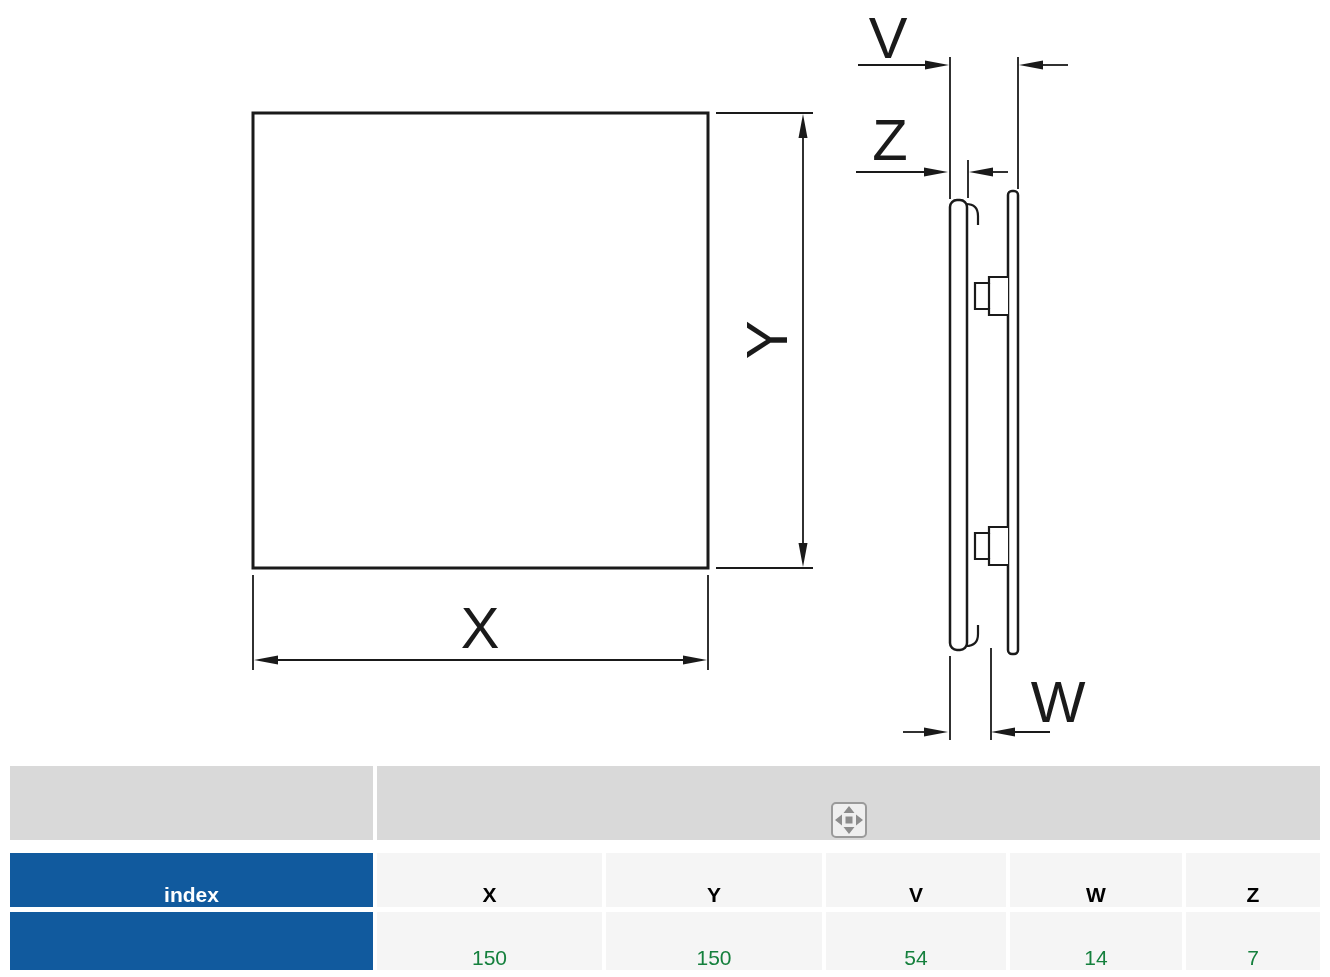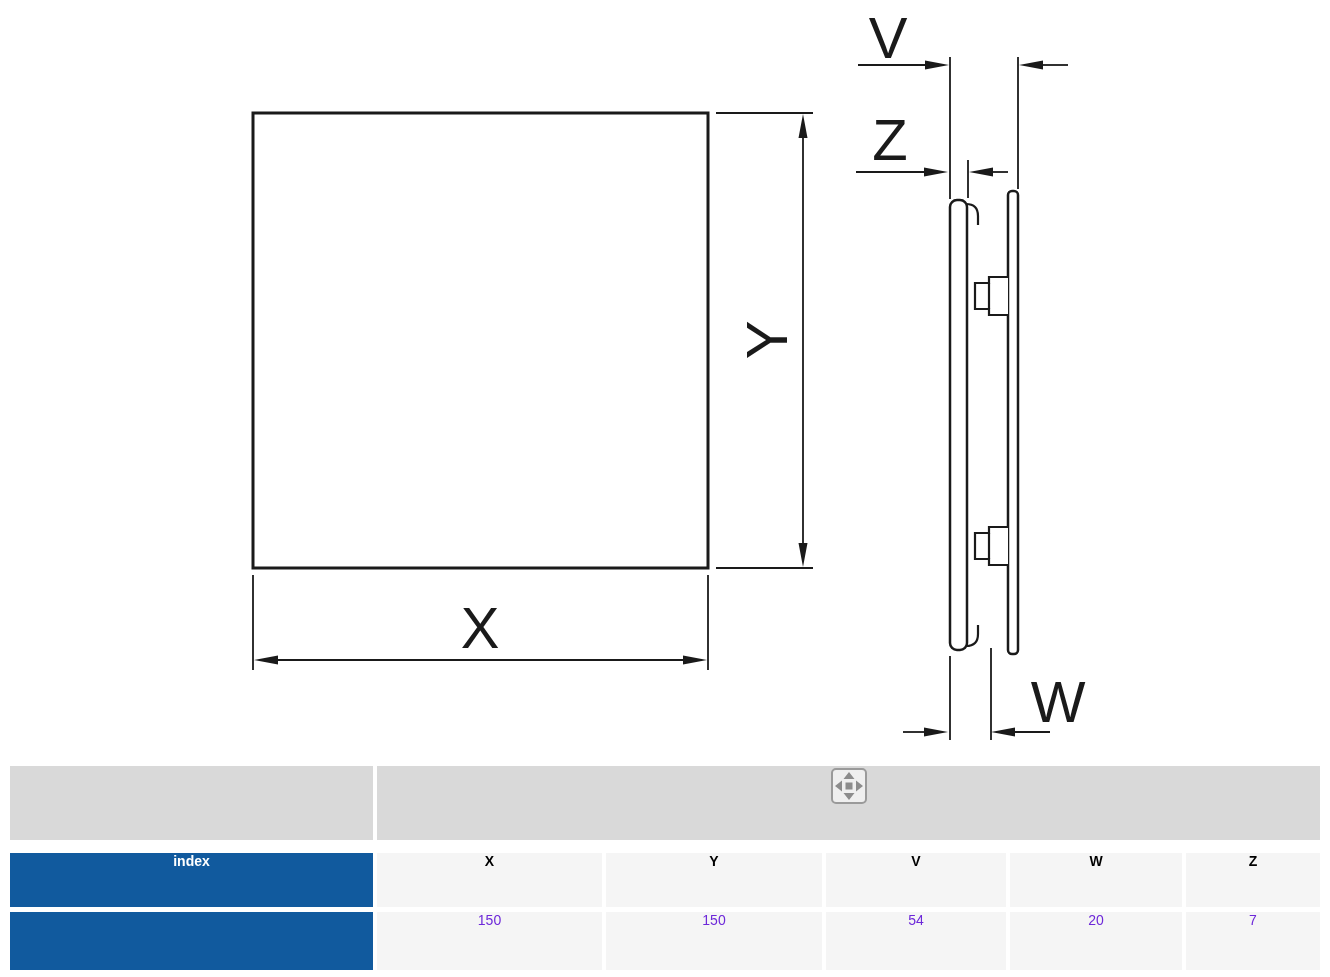--- a/index.html
+++ b/index.html
@@ -25,34 +25,34 @@
   .trow {
     display: grid;
     grid-template-columns: 363px 225px 216px 180px 172px 134px;
     column-gap: 4px;
   }
   .row-head { height: 74px; margin-bottom: 13px; }
   .row-cols { height: 54px; margin-bottom: 5px; }
   .row-vals { height: 58px; }
   .cell {
     display: flex;
-    align-items: flex-start;
+    align-items: flex-end;
     justify-content: center;
-    font-size: 14px;
+    font-size: 21px;
   }
   .c-span { grid-column: 2 / 7; }
   .gray  { background: var(--header-gray, #d9d9d9); }
   .blue  {
     background: var(--accent-blue, #115a9e);
     color: #ffffff;
     font-weight: bold;
   }
   .light { background: var(--cell-gray, #f5f5f5); }
   .row-cols .light { font-weight: bold; color: #000000; }
-  .row-vals .light { font-weight: normal; color: #6d28d9; }
+  .row-vals .light { font-weight: normal; color: #15803d; }
 </style>
 </head>
 <body>
 
 <svg id="drawing" width="1330" height="760" viewBox="0 0 1330 760" xmlns="http://www.w3.org/2000/svg">
 
   <g>
     <rect x="253" y="113" width="455" height="455" fill="#ffffff" stroke="#1a1a1a" stroke-width="3"></rect>
 
     <g stroke="#1a1a1a" stroke-width="1.8">
@@ -144,17 +144,17 @@
     <div class="cell light">V</div>
     <div class="cell light">W</div>
     <div class="cell light">Z</div>
   </div>
 
   <div class="trow row-vals">
     <div class="cell blue"></div>
     <div class="cell light">150</div>
     <div class="cell light">150</div>
     <div class="cell light">54</div>
-    <div class="cell light">20</div>
+    <div class="cell light">14</div>
     <div class="cell light">7</div>
   </div>
 
 </div>
 
 </body></html>

